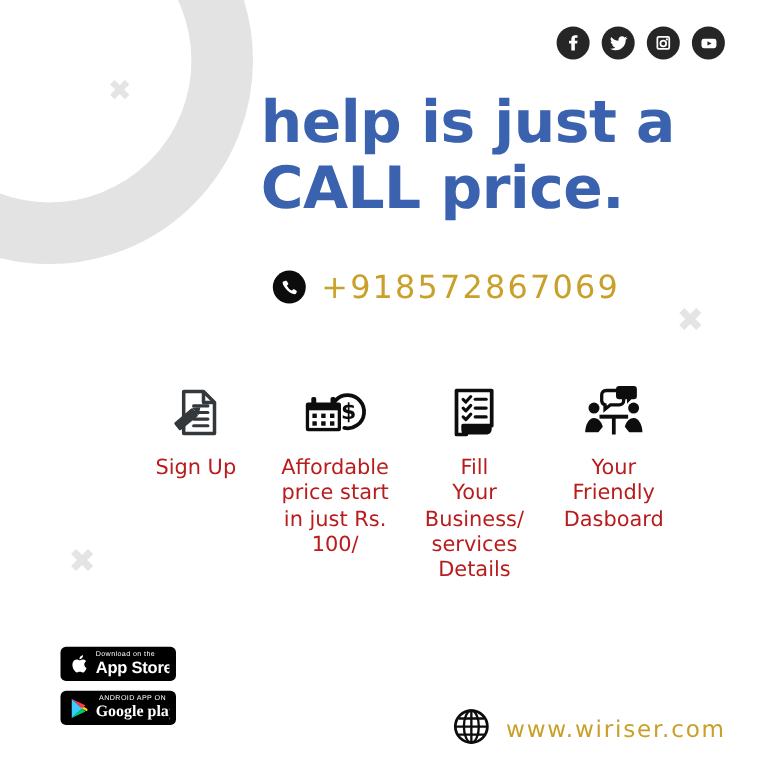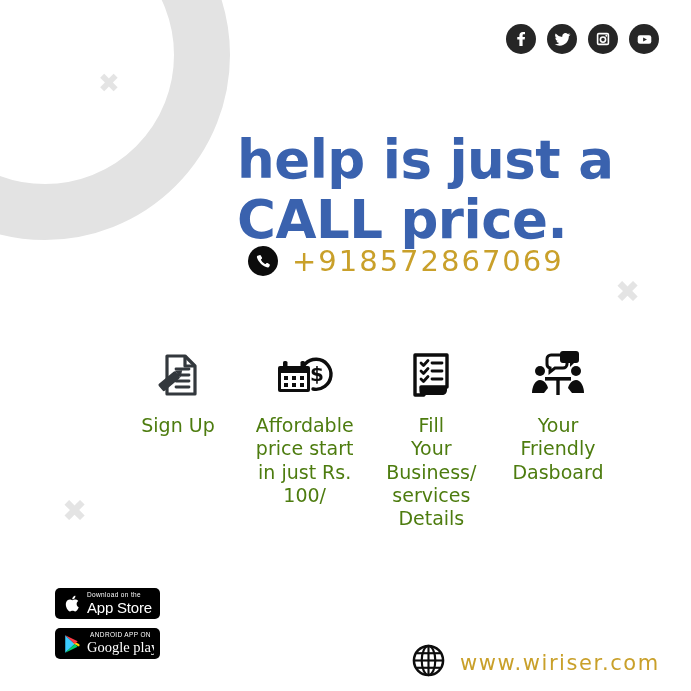--- a/index.html
+++ b/index.html
@@ -68,21 +68,21 @@
     left: 237px;
     top: 82px;
     width: 420px;
     color: #3a62ae;
     font-family: "DejaVu Sans", sans-serif;
     font-weight: 700;
     font-size: 53px;
     line-height: 1.13;
     letter-spacing: -0.5px;
   }
-  .headline .l1 { display: block; margin-top: 48px; }
+  .headline .l1 { display: block; }
   .headline .l2 { display: block; }
 
   
   .phone-row {
     position: absolute;
     left: 248px;
     top: 244px;
     display: flex;
     align-items: center;
     gap: 14px;
@@ -125,21 +125,21 @@
   }
   .feature-icon {
     height: 60px;
     display: flex;
     align-items: center;
     justify-content: center;
   }
   .feature-icon svg { display: block; }
   .feature-label {
     margin-top: 9px;
-    color: #4d7c0f;
+    color: #b91c1c;
     font-family: "DejaVu Sans", sans-serif;
     font-size: 19px;
     line-height: 1.23;
     white-space: pre-line;
   }
 
   
   .stores {
     position: absolute;
     left: 55px;
@@ -178,20 +178,21 @@
     letter-spacing: 0.35px;
     font-family: "Liberation Sans", sans-serif;
     white-space: nowrap;
   }
   .badge-big {
     display: block;
     font-size: 14.5px;
     font-family: "Liberation Serif", serif;
     white-space: nowrap;
     margin-top: 1px;
+    font-weight: bold;
   }
   .badge.appstore .badge-big {
     font-family: "Liberation Sans", sans-serif;
     font-size: 15px;
     letter-spacing: -0.2px;
   }
   .badge.gplay .badge-small { text-align: center; }
 
   
   .website {

